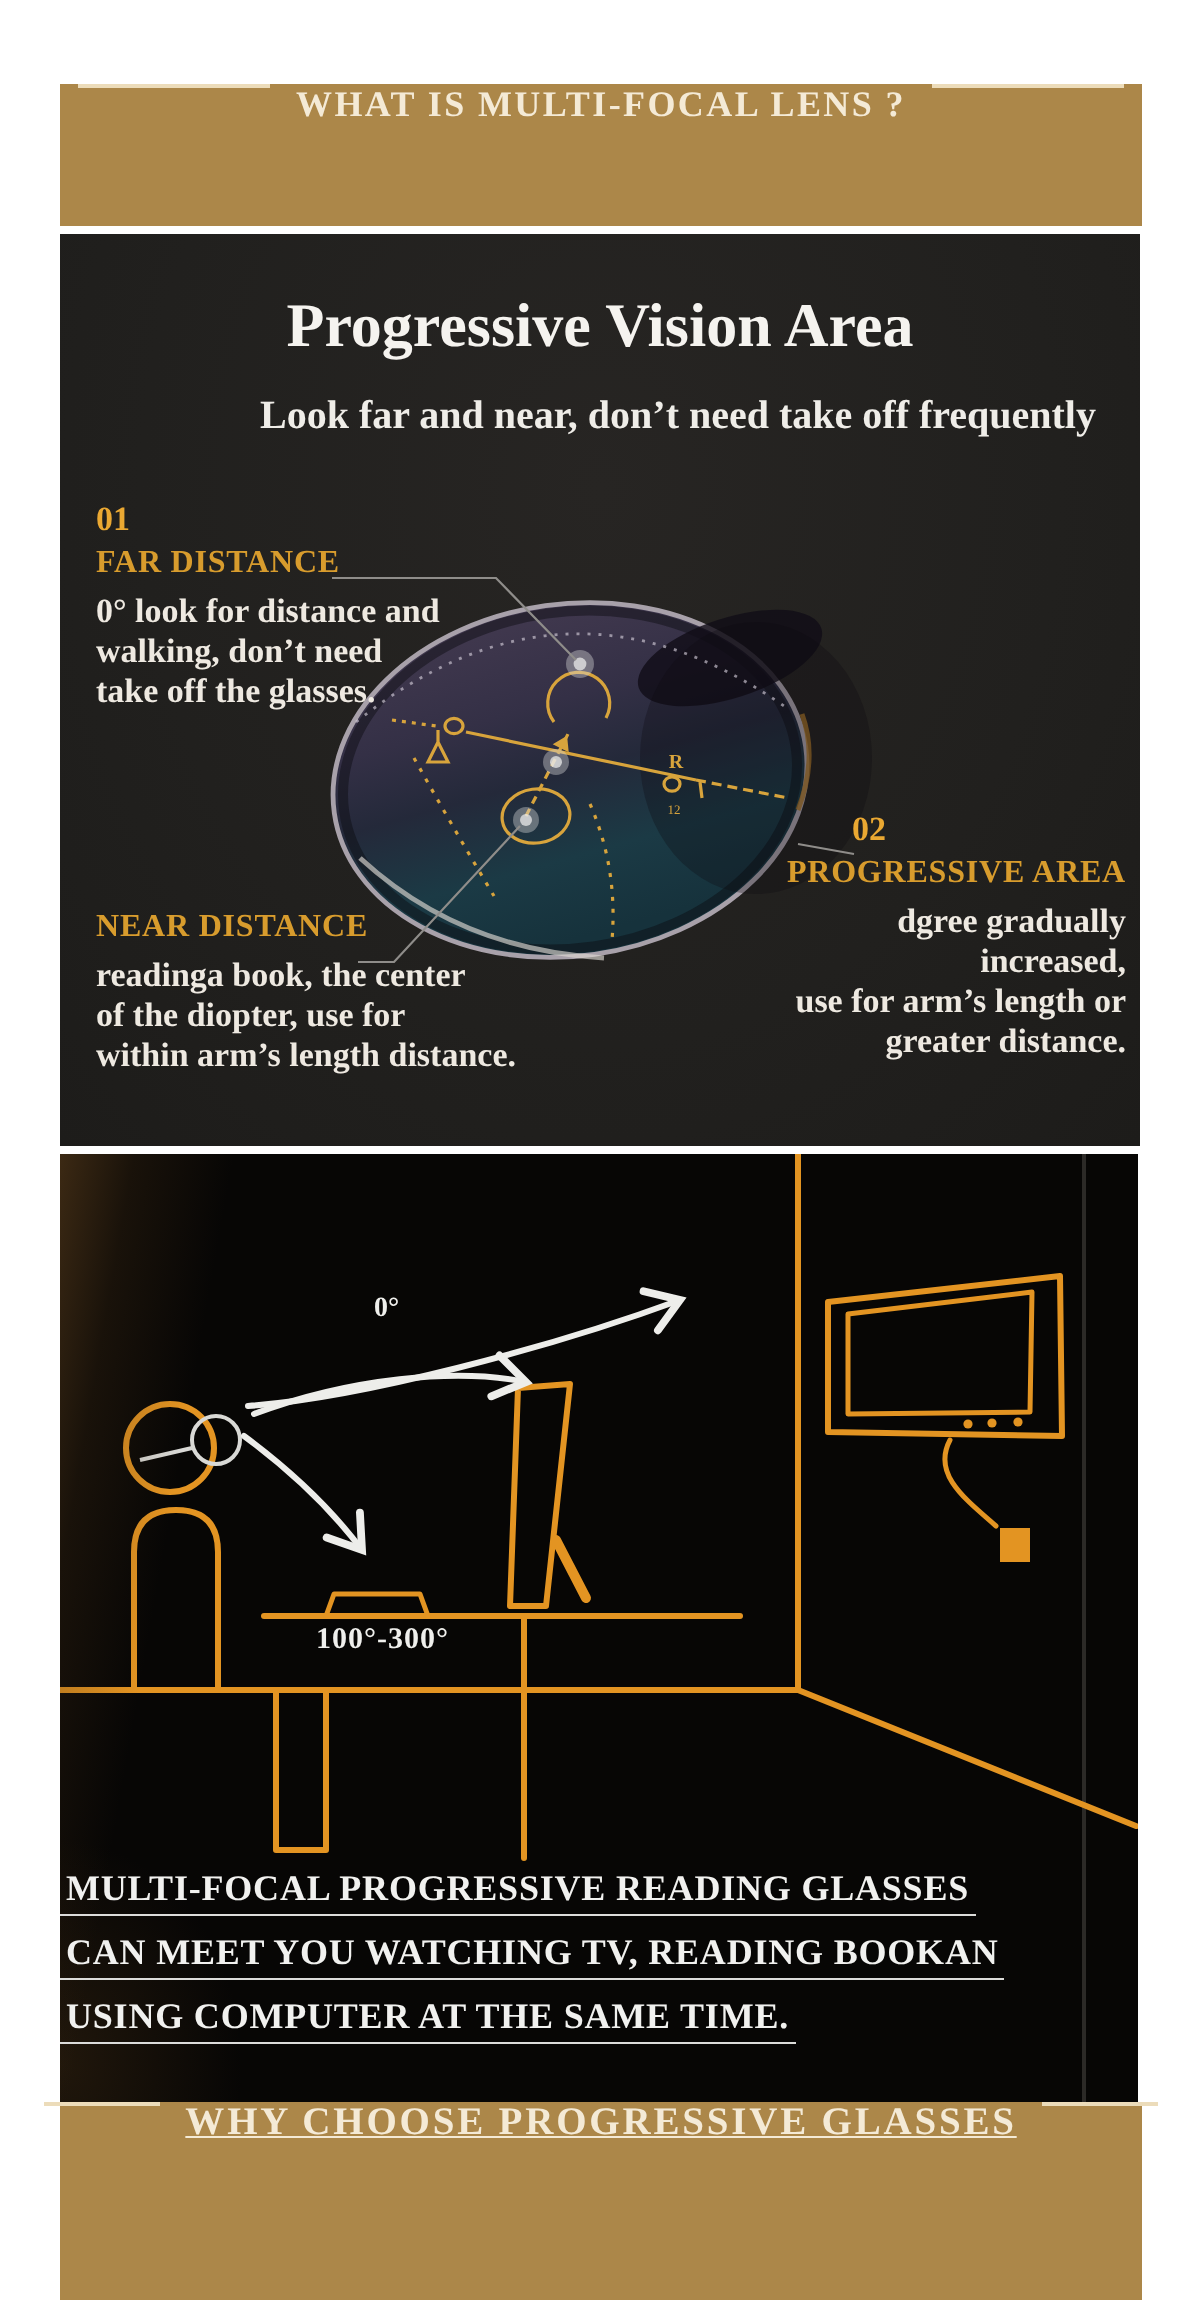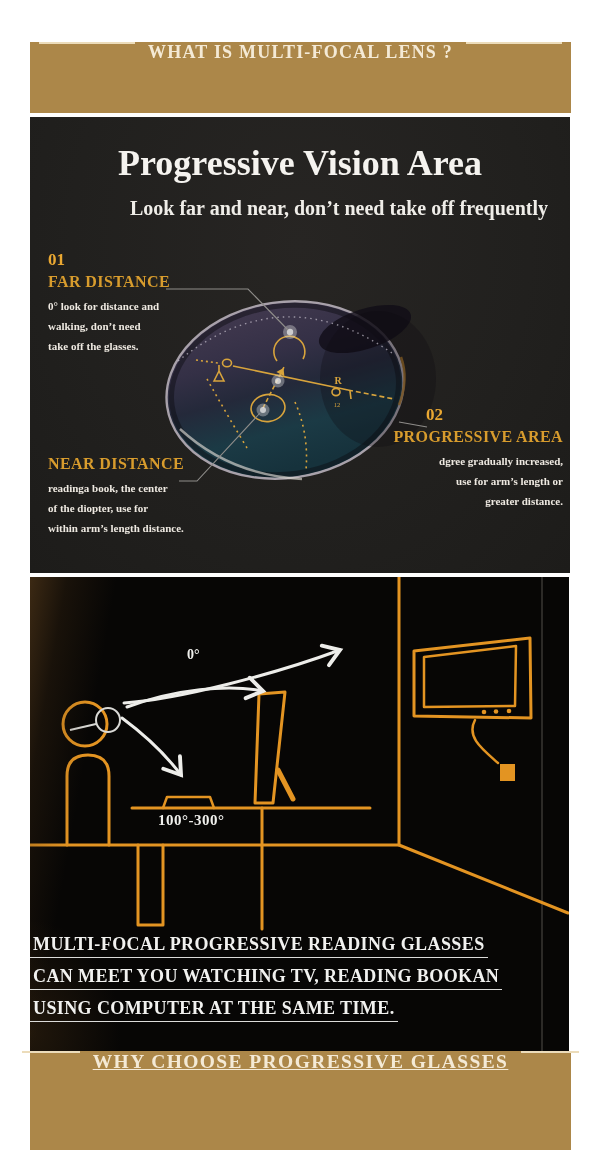--- a/index.html
+++ b/index.html
@@ -15,27 +15,27 @@
   .banner.top .dash{width:96px;}
   .banner.bottom .dash{width:58px;}
   .banner .btxt{color:#f4ead6;font-weight:600;letter-spacing:1.2px;white-space:nowrap;}
   .banner.top .btxt{font-size:18px;}
   .banner.bottom .btxt{font-size:19.5px;letter-spacing:1.4px;text-decoration:underline;}
 
   
   .panel1{position:absolute;left:30px;top:117px;width:540px;height:456px;
           background:radial-gradient(ellipse at 50% 28%,#272523 0%,#21201e 60%,#1d1c1a 100%);}
   .p1-title{position:absolute;top:27px;left:0;width:100%;text-align:center;
-            color:#f5f3ef;font-size:36px;font-weight:600;line-height:38px;}
+            color:#f5f3ef;font-size:31px;font-weight:600;line-height:38px;}
   .p1-sub{position:absolute;top:78px;left:0;width:100%;text-align:center;
           color:#efede8;font-size:20px;font-weight:600;line-height:26px;padding-left:39px;}
   .anno{position:absolute;line-height:20px;}
   .anno .num{color:#eaa832;font-size:17px;font-weight:700;display:block;}
   .anno .lbl{color:#d89c2d;font-size:16px;font-weight:700;letter-spacing:.4px;display:block;margin-top:2px;}
-  .anno .bodyln{color:#eee9e1;font-size:11px;font-weight:600;display:block;}
+  .anno .bodyln{color:#eee9e1;font-size:17px;font-weight:600;display:block;}
   .anno .bodyfirst{margin-top:4px;}
   .anno1{left:18px;top:133px;}
   .anno2{right:7px;top:288px;text-align:right;width:175px;}
   .anno2 .num{position:absolute;right:120px;top:0;text-align:left;}
   .anno2 .lbl{margin-top:22px;}
   .anno3{left:18px;top:335px;}
   .lens-svg{position:absolute;left:0;top:0;}
 
   
   .panel2{position:absolute;left:30px;top:577px;width:539px;height:474px;background:#070605;}

